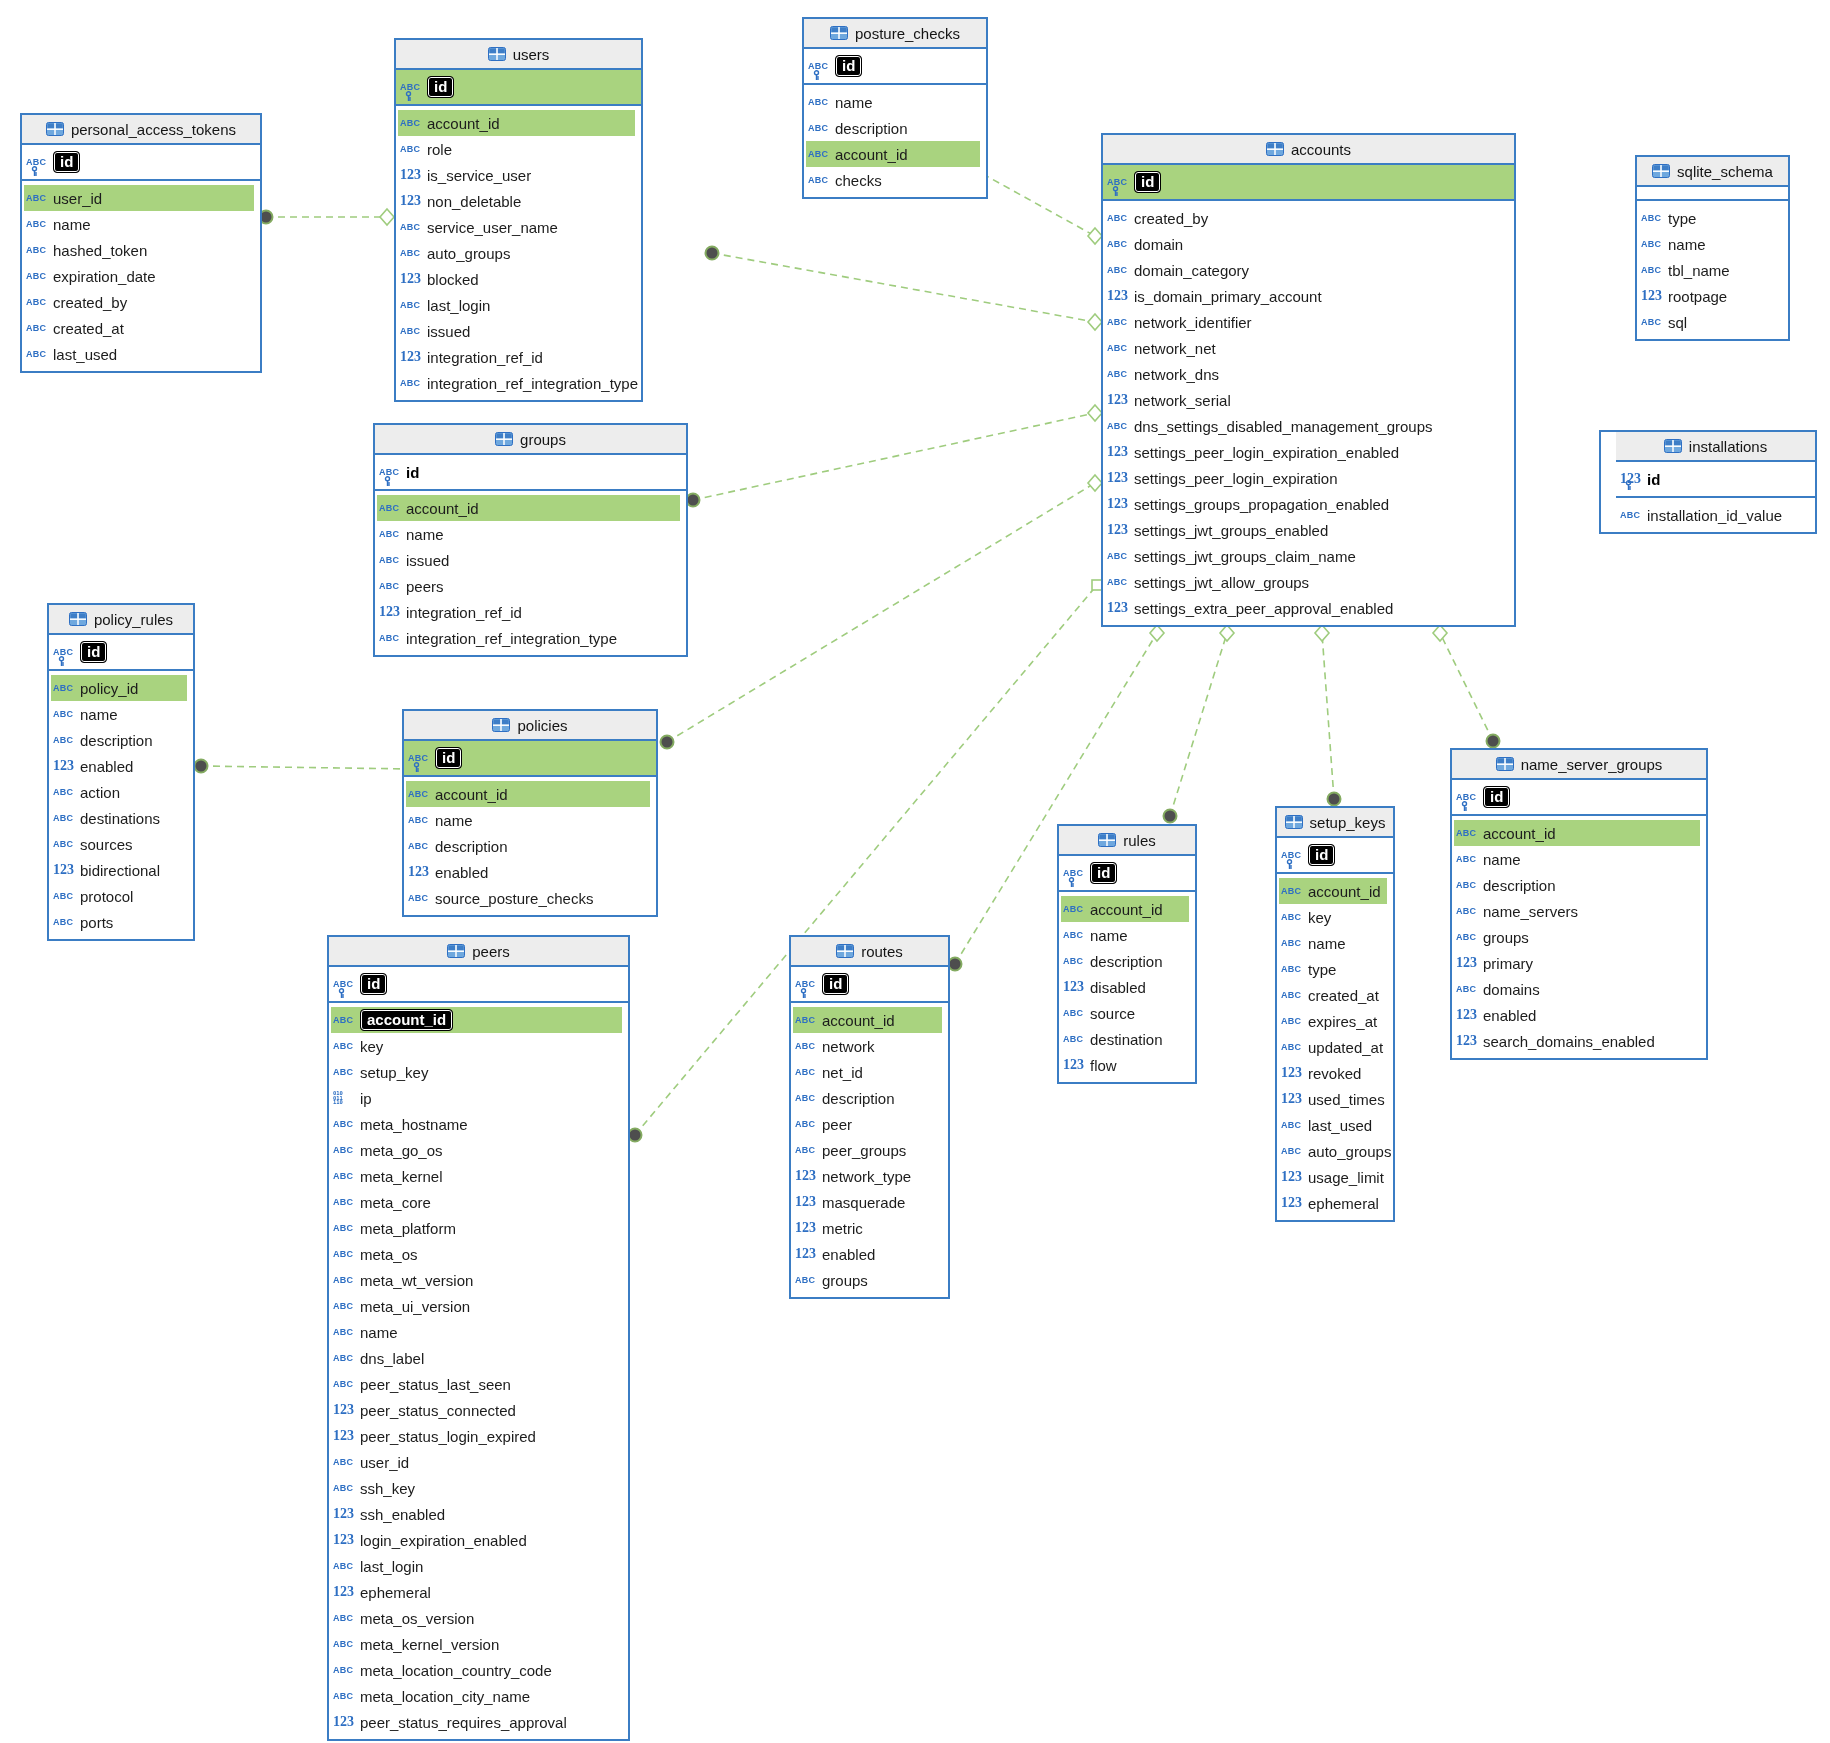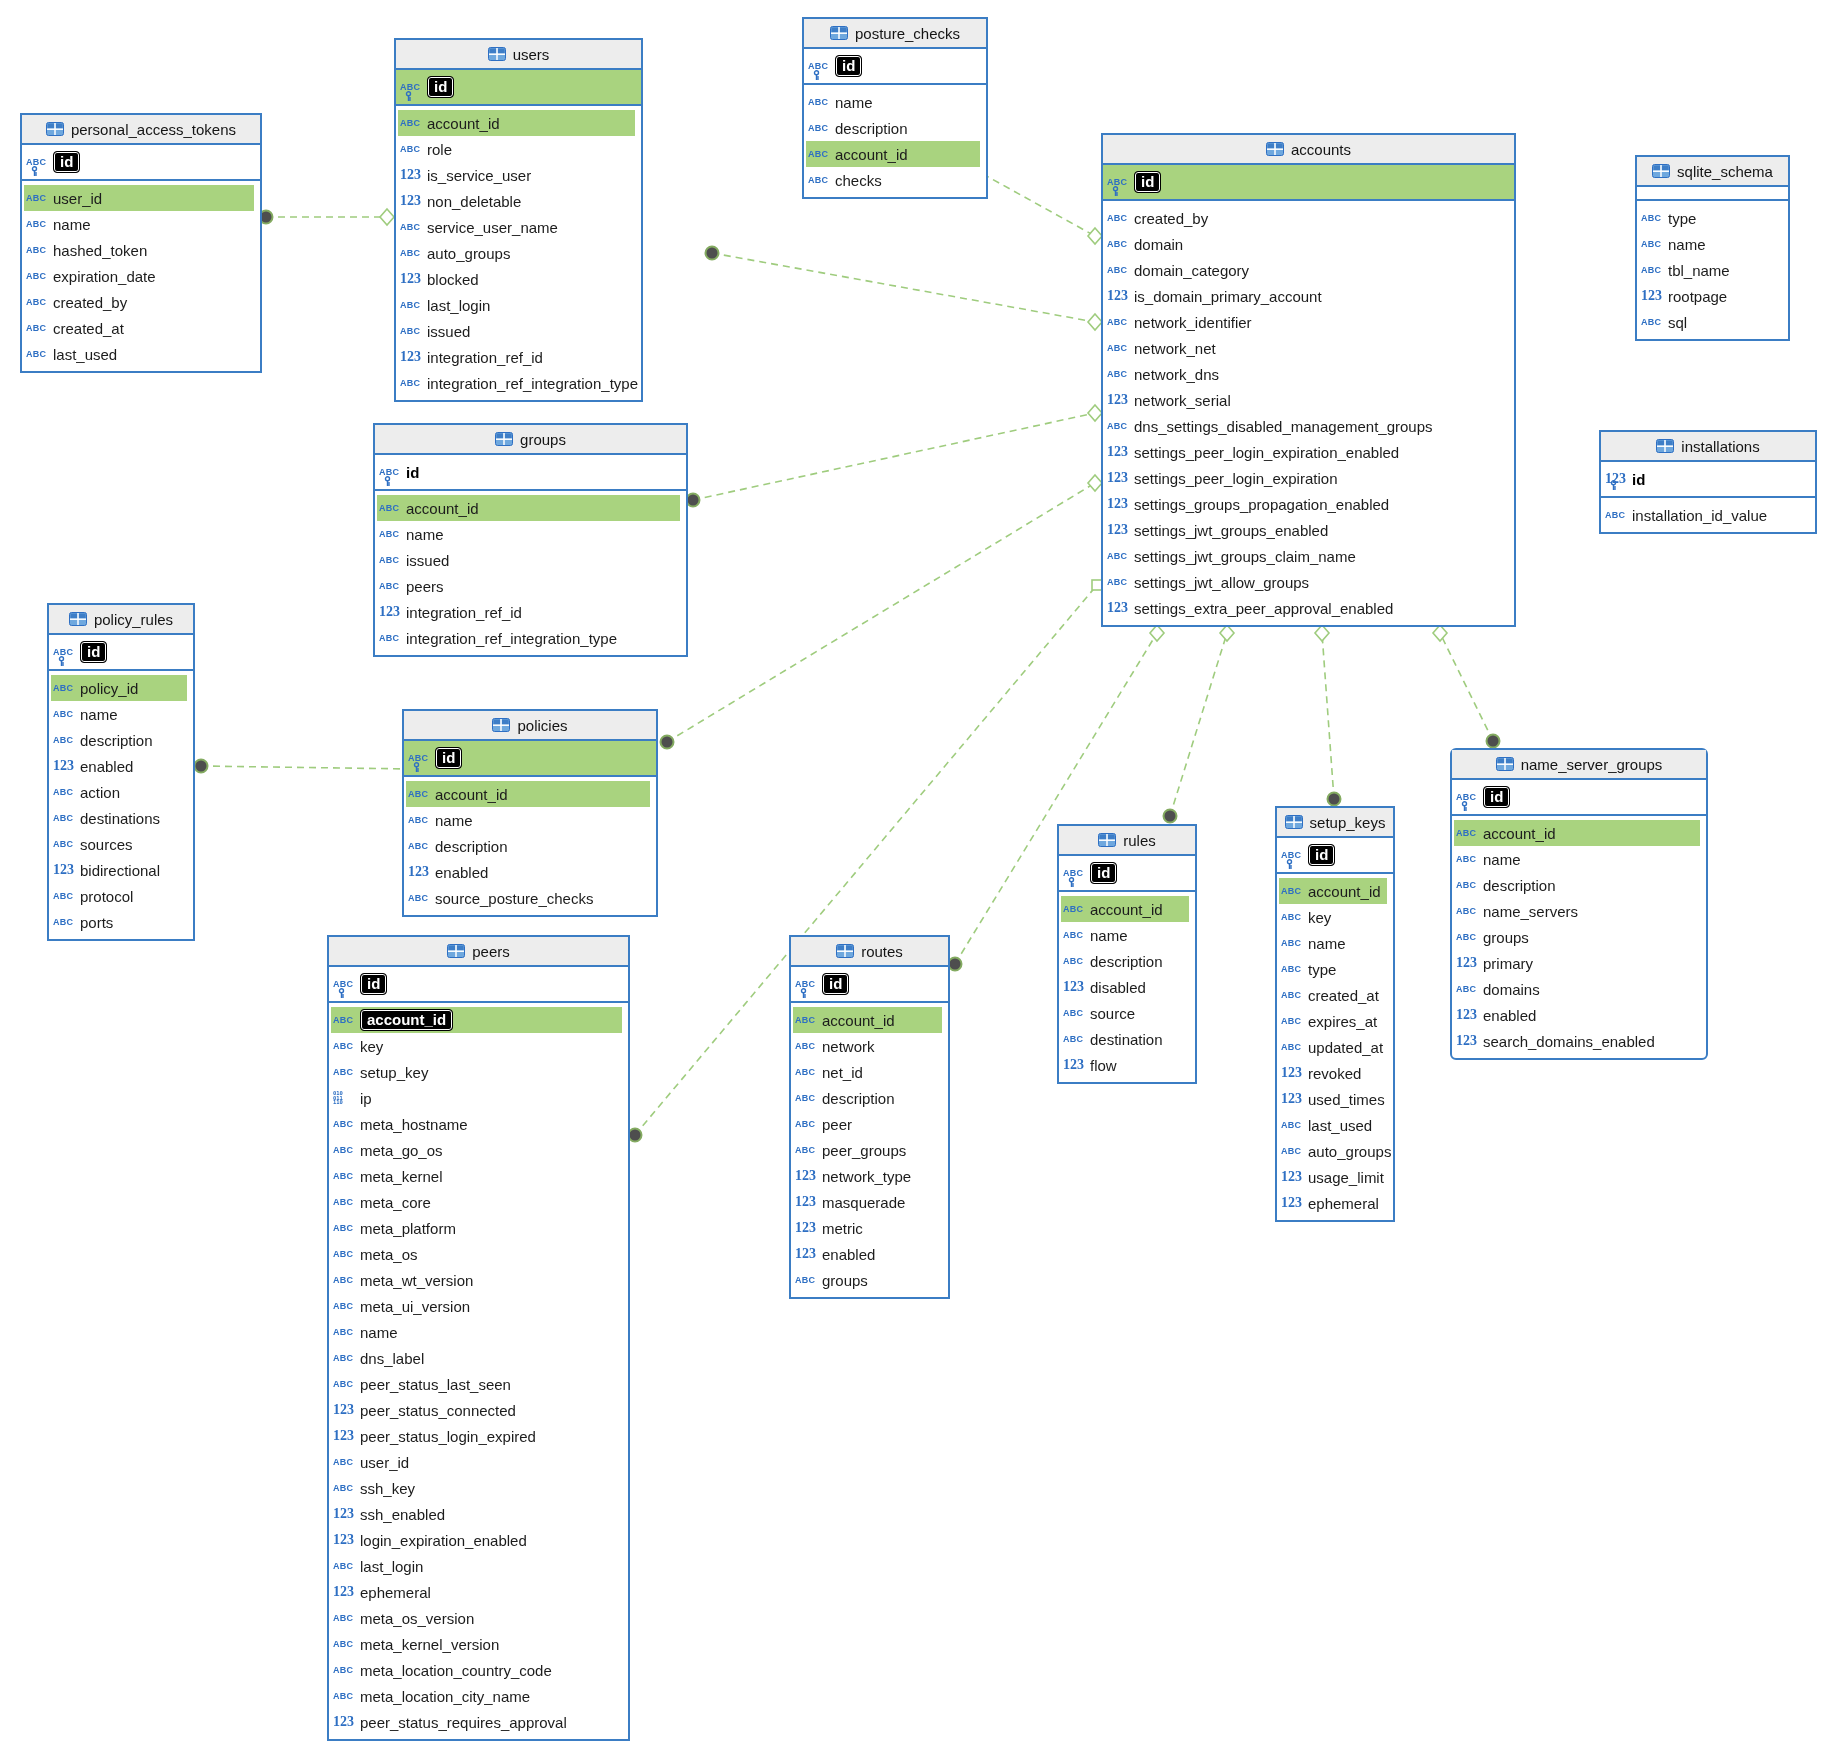--- a/index.html
+++ b/index.html
@@ -462,21 +462,21 @@
           <span class="flabel">rootpage</span>
         </div>
         <div class="frow">
           <span class="ficon">
             <span class="abc">ABC</span>
           </span>
           <span class="flabel">sql</span>
         </div>
       </div>
   </div>
-    <div class="table" style="left: 1599px; top: 430px; width: 218px;">
+    <div class="table" style="left: 1599px; top: 430px; width: 218px; padding-left: 15px;">
     <div class="thead">
       <span class="ticon">
           <svg width="18" height="14" viewBox="0 0 18 14">
             <rect x="0.5" y="0.5" width="17" height="13" rx="2" fill="#6fa8de" stroke="#2e6fc3"></rect>
             <rect x="1.5" y="1.5" width="7" height="5" fill="#3e7ec7"></rect>
             <rect x="9.8" y="1.5" width="6.8" height="5" fill="#3e7ec7"></rect>
             <line x1="1" y1="7.2" x2="17" y2="7.2" stroke="#fff" stroke-width="1.5"></line>
             <line x1="9" y1="1" x2="9" y2="13" stroke="#fff" stroke-width="1.5"></line>
           </svg>
         </span>
@@ -1158,21 +1158,21 @@
           <span class="flabel">usage_limit</span>
         </div>
         <div class="frow">
           <span class="ficon">
             <span class="num">123</span>
           </span>
           <span class="flabel">ephemeral</span>
         </div>
       </div>
   </div>
-    <div class="table" style="left: 1450px; top: 748px; width: 258px; border-radius: 6px;">
+    <div class="table" style="left: 1450px; top: 748px; width: 258px;">
     <div class="thead">
       <span class="ticon">
           <svg width="18" height="14" viewBox="0 0 18 14">
             <rect x="0.5" y="0.5" width="17" height="13" rx="2" fill="#6fa8de" stroke="#2e6fc3"></rect>
             <rect x="1.5" y="1.5" width="7" height="5" fill="#3e7ec7"></rect>
             <rect x="9.8" y="1.5" width="6.8" height="5" fill="#3e7ec7"></rect>
             <line x1="1" y1="7.2" x2="17" y2="7.2" stroke="#fff" stroke-width="1.5"></line>
             <line x1="9" y1="1" x2="9" y2="13" stroke="#fff" stroke-width="1.5"></line>
           </svg>
         </span>

